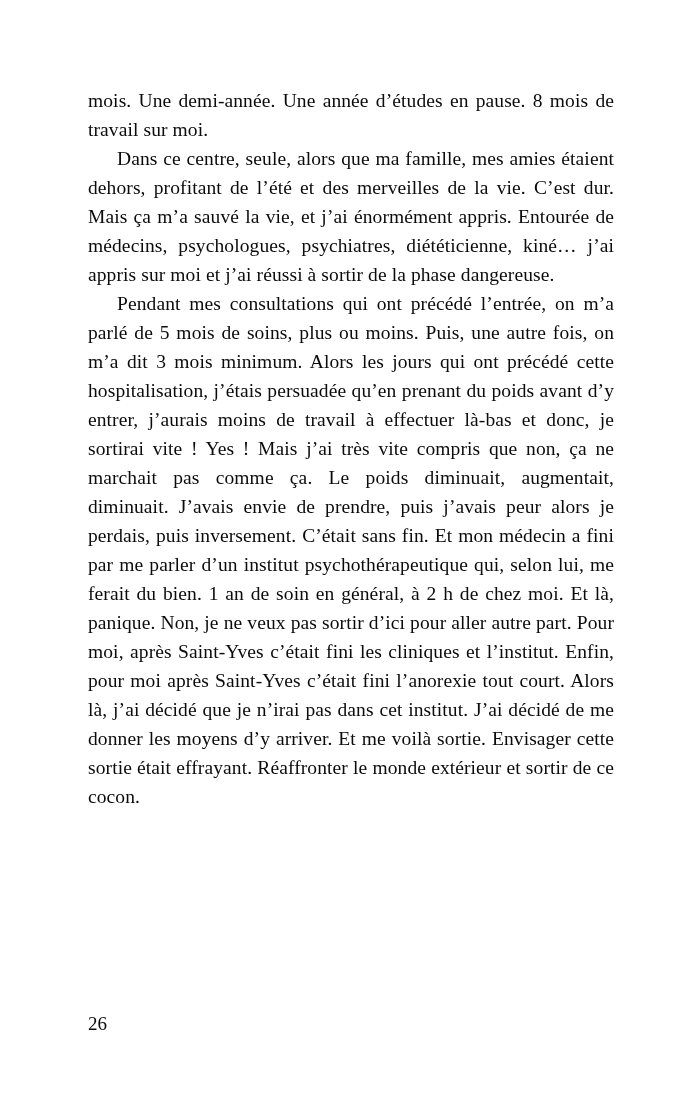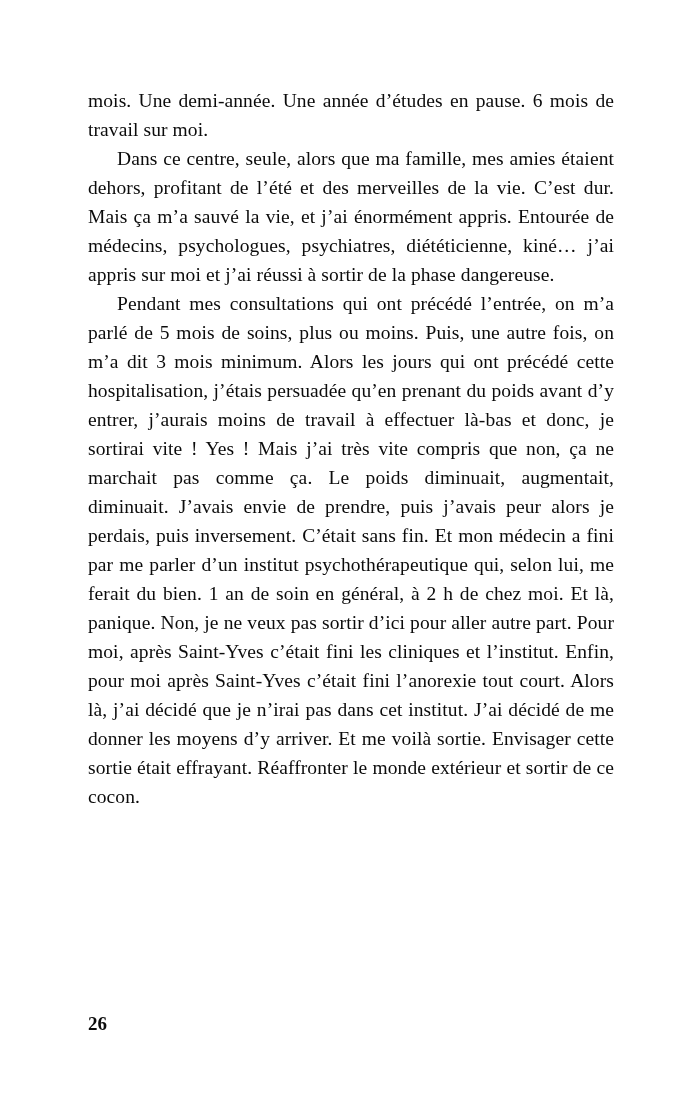--- a/index.html
+++ b/index.html
@@ -35,26 +35,25 @@
   }
   .text-block p.spaced {
   }
   .page-number {
     position: absolute;
     left: 88px;
     top: 1009px;
     font-size: 19px;
     line-height: 29px;
     color: #0b0b0b;
-    font-weight: bold;
   }
 </style>
 </head>
 <body>
 
 <div class="book-page">
   <div class="text-block">
-    <p>mois. Une demi-année. Une année d’études en pause. 6 mois de travail sur moi.</p>
+    <p>mois. Une demi-année. Une année d’études en pause. 8 mois de travail sur moi.</p>
     <p class="indent">Dans ce centre, seule, alors que ma famille, mes amies étaient dehors, profitant de l’été et des merveilles de la vie. C’est dur. Mais ça m’a sauvé la vie, et j’ai énormément appris. Entourée de médecins, psychologues, psychiatres, diététicienne, kiné… j’ai appris sur moi et j’ai réussi à sortir de la phase dangereuse.</p>
     <p class="indent spaced">Pendant mes consultations qui ont précédé l’entrée, on m’a parlé de 5 mois de soins, plus ou moins. Puis, une autre fois, on m’a dit 3 mois minimum. Alors les jours qui ont précédé cette hospitalisation, j’étais persuadée qu’en prenant du poids avant d’y entrer, j’aurais moins de travail à effectuer là-bas et donc, je sortirai vite ! Yes ! Mais j’ai très vite compris que non, ça ne marchait pas comme ça. Le poids diminuait, augmentait, diminuait. J’avais envie de prendre, puis j’avais peur alors je perdais, puis inversement. C’était sans fin. Et mon médecin a fini par me parler d’un institut psychothérapeutique qui, selon lui, me ferait du bien. 1 an de soin en général, à 2 h de chez moi. Et là, panique. Non, je ne veux pas sortir d’ici pour aller autre part. Pour moi, après Saint-Yves c’était fini les cliniques et l’institut. Enfin, pour moi après Saint-Yves c’était fini l’anorexie tout court. Alors là, j’ai décidé que je n’irai pas dans cet institut. J’ai décidé de me donner les moyens d’y arriver. Et me voilà sortie. Envisager cette sortie était effrayant. Réaffronter le monde extérieur et sortir de ce cocon.</p>
   </div>
   <div class="page-number">26</div>
 </div>
 
 </body></html>

